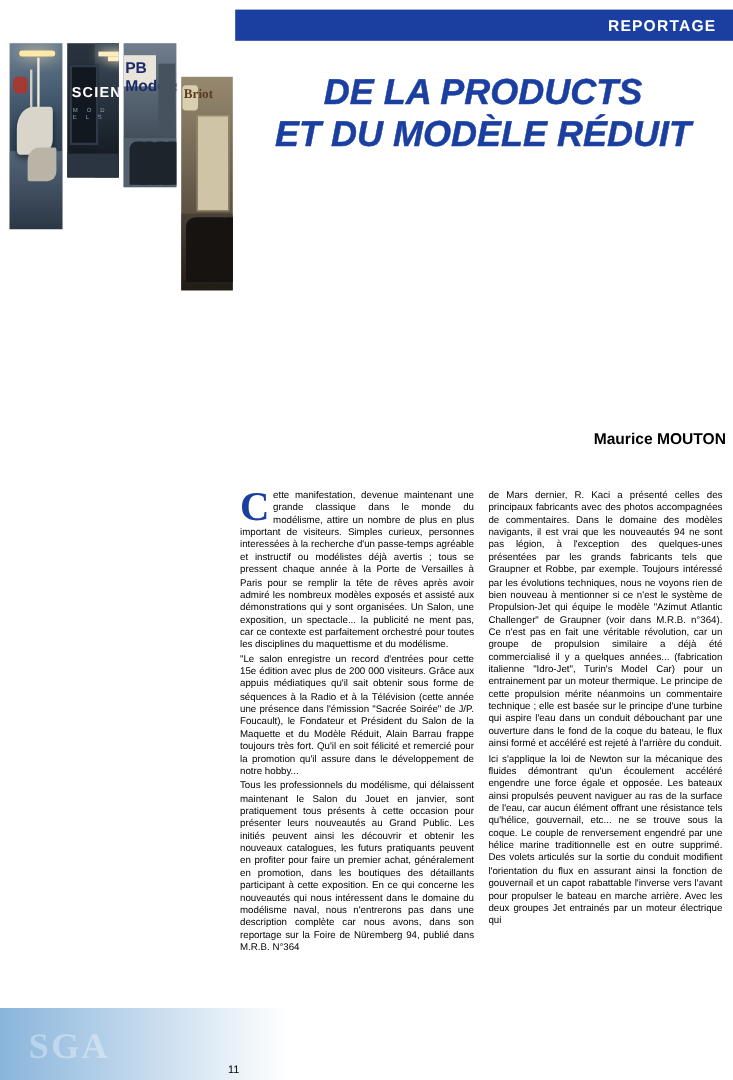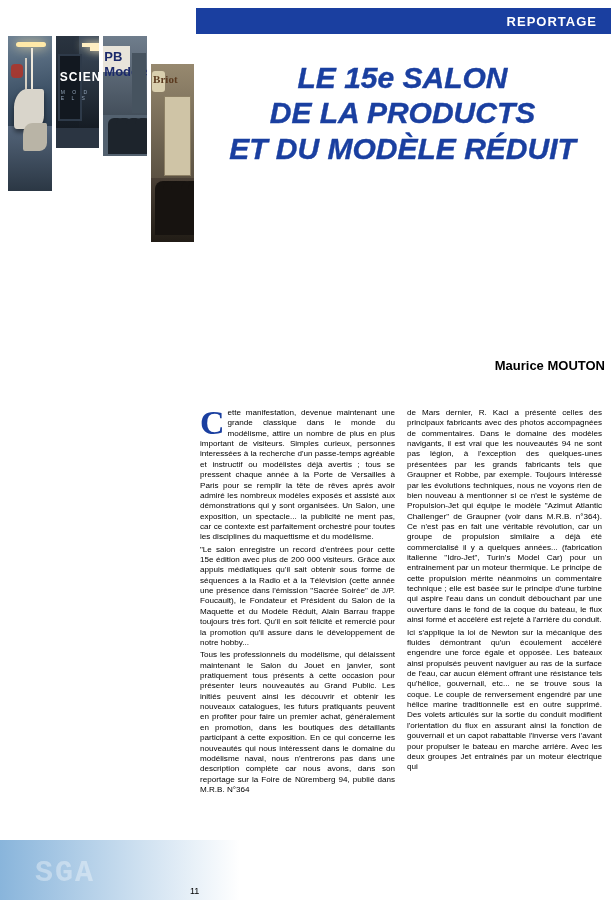--- a/index.html
+++ b/index.html
@@ -108,27 +108,27 @@
     position: absolute;
     left: 0;
     bottom: 0;
     width: 240px;
     height: 60px;
     background: linear-gradient(90deg, rgba(40,120,190,.55), rgba(40,120,190,0));
     pointer-events: none;
   }
   .watermark .wtext {
     position: absolute;
-    left: 35px;
+    left: 24px;
     bottom: 10px;
     font-size: 30px;
     font-weight: bold;
     color: rgba(255,255,255,.35);
     letter-spacing: 2px;
-    font-family: Liberation Mono, monospace;
+    font-family: Liberation Serif, serif;
   }
 
   
   .title-block {
     position: absolute;
     left: 200px;
     top: 60px;
     width: 405px;
     text-align: center;
   }
@@ -254,21 +254,20 @@
 
   </div>
 
 </div>
 
 <div class="watermark">
   <span class="wtext">SGA</span>
 </div>
 
 <div class="title-block">
-  <div class="title-line">LE 15e SALON</div>
   <div class="title-line">DE LA PRODUCTS</div>
   <div class="title-line">ET DU MODÈLE RÉDUIT</div>
 </div>
 
 <div class="byline">Maurice MOUTON</div>
 
 <div class="columns">
   <div class="col">
     <p><span class="dropcap">C</span><span>ette manifestation, devenue maintenant une grande classique dans le monde du modélisme, attire un nombre de plus en plus important de visiteurs. Simples curieux, personnes interessées à la recherche d'un passe-temps agréable et instructif ou modélistes déjà avertis ; tous se pressent chaque année à la Porte de Versailles à Paris pour se remplir la tête de rêves après avoir admiré les nombreux modèles exposés et assisté aux démonstrations qui y sont organisées. Un Salon, une exposition, un spectacle... la publicité ne ment pas, car ce contexte est parfaitement orchestré pour toutes les disciplines du maquettisme et du modélisme.</span></p>
     <p>"Le salon enregistre un record d'entrées pour cette 15e édition avec plus de 200 000 visiteurs. Grâce aux appuis médiatiques qu'il sait obtenir sous forme de séquences à la Radio et à la Télévision (cette année une présence dans l'émission "Sacrée Soirée" de J/P. Foucault), le Fondateur et Président du Salon de la Maquette et du Modèle Réduit, Alain Barrau frappe toujours très fort. Qu'il en soit félicité et remercié pour la promotion qu'il assure dans le développement de notre hobby...</p>

